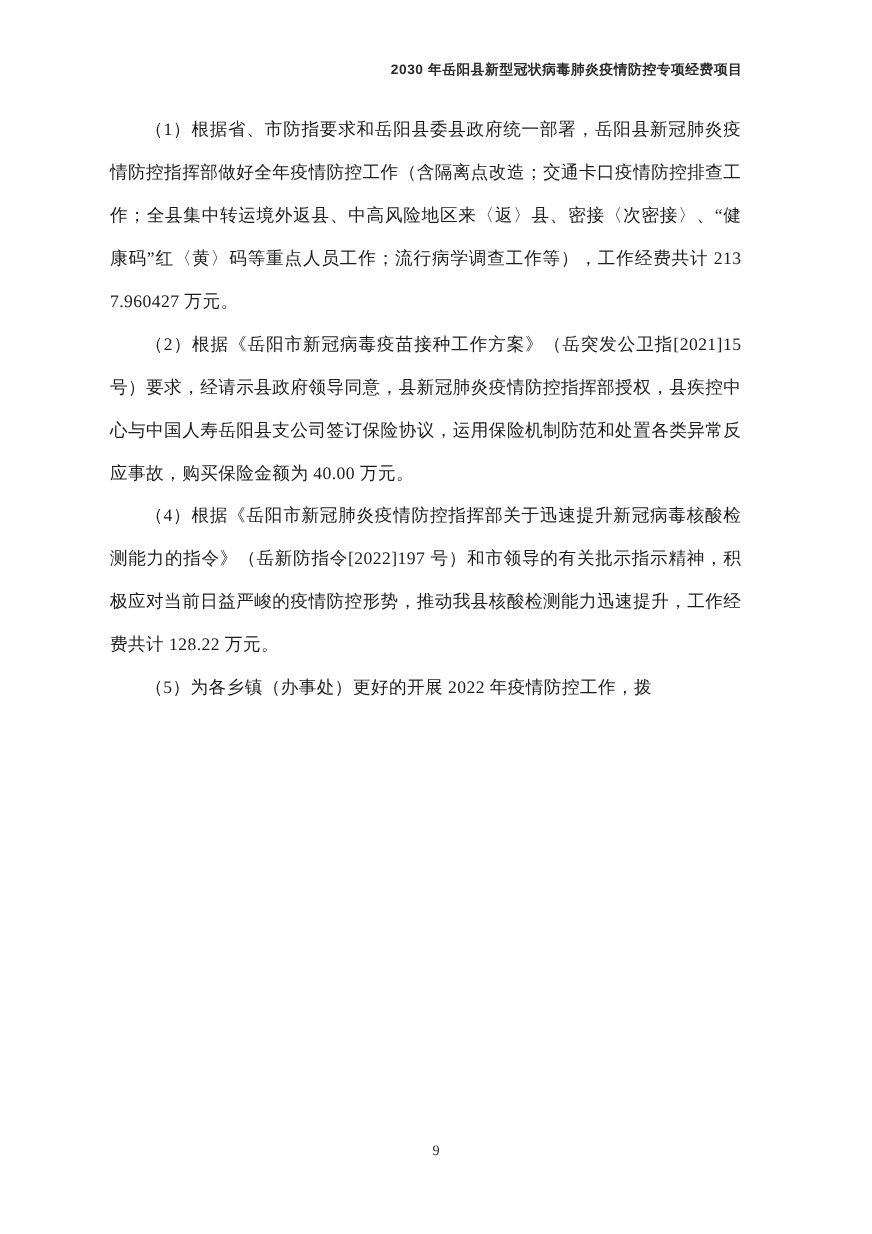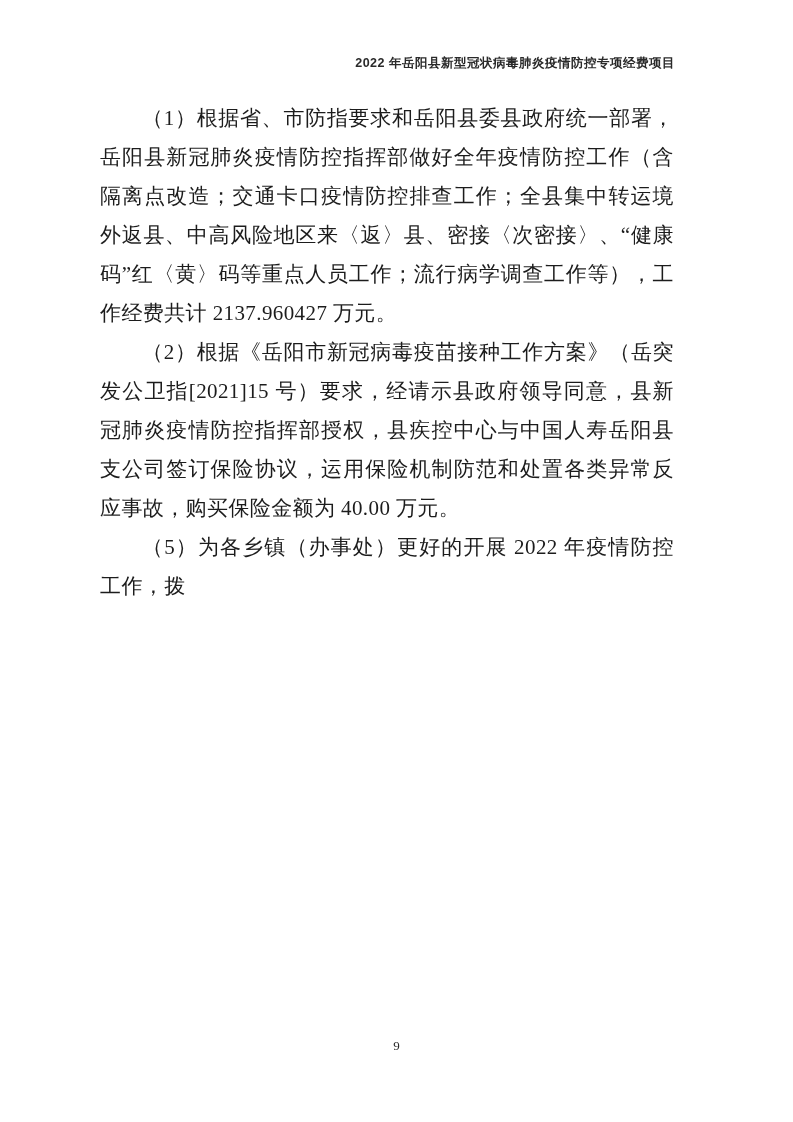--- a/index.html
+++ b/index.html
@@ -25,21 +25,21 @@
     color: #2a2a2a;
     white-space: nowrap;
   }
   .doc-body {
     position: absolute;
     top: 99px;
     left: 100px;
     width: 574px;
   }
   .doc-body p.para {
-    font-size: 21px;
+    font-size: 16px;
     line-height: 39px;
     text-indent: 2em;
     text-align: justify;
     letter-spacing: 0.4px;
     color: #1c1c1c;
     word-break: break-all;
   }
   .page-footer {
     position: absolute;
     top: 1038px;
@@ -49,23 +49,24 @@
     font-size: 13px;
     color: #2a2a2a;
     font-family: "Liberation Serif", "DejaVu Serif", serif;
   }
 </style>
 </head>
 <body>
 
 <div class="page">
 
-  <div class="page-header">2022 年岳阳县新型冠状病毒肺炎疫情防控专项经费项目</div>
+  <div class="page-header">2030 年岳阳县新型冠状病毒肺炎疫情防控专项经费项目</div>
 
   <div class="doc-body">
     <p class="para">（1）根据省、市防指要求和岳阳县委县政府统一部署，岳阳县新冠肺炎疫情防控指挥部做好全年疫情防控工作（含隔离点改造；交通卡口疫情防控排查工作；全县集中转运境外返县、中高风险地区来〈返〉县、密接〈次密接〉、“健康码”红〈黄〉码等重点人员工作；流行病学调查工作等），工作经费共计 2137.960427 万元。</p>
     <p class="para">（2）根据《岳阳市新冠病毒疫苗接种工作方案》（岳突发公卫指[2021]15 号）要求，经请示县政府领导同意，县新冠肺炎疫情防控指挥部授权，县疾控中心与中国人寿岳阳县支公司签订保险协议，运用保险机制防范和处置各类异常反应事故，购买保险金额为 40.00 万元。</p>
+    <p class="para">（4）根据《岳阳市新冠肺炎疫情防控指挥部关于迅速提升新冠病毒核酸检测能力的指令》（岳新防指令[2022]197 号）和市领导的有关批示指示精神，积极应对当前日益严峻的疫情防控形势，推动我县核酸检测能力迅速提升，工作经费共计 128.22 万元。</p>
     <p class="para">（5）为各乡镇（办事处）更好的开展 2022 年疫情防控工作，拨</p>
   </div>
 
   <div class="page-footer">9</div>
 
 </div>
 
 </body></html>

